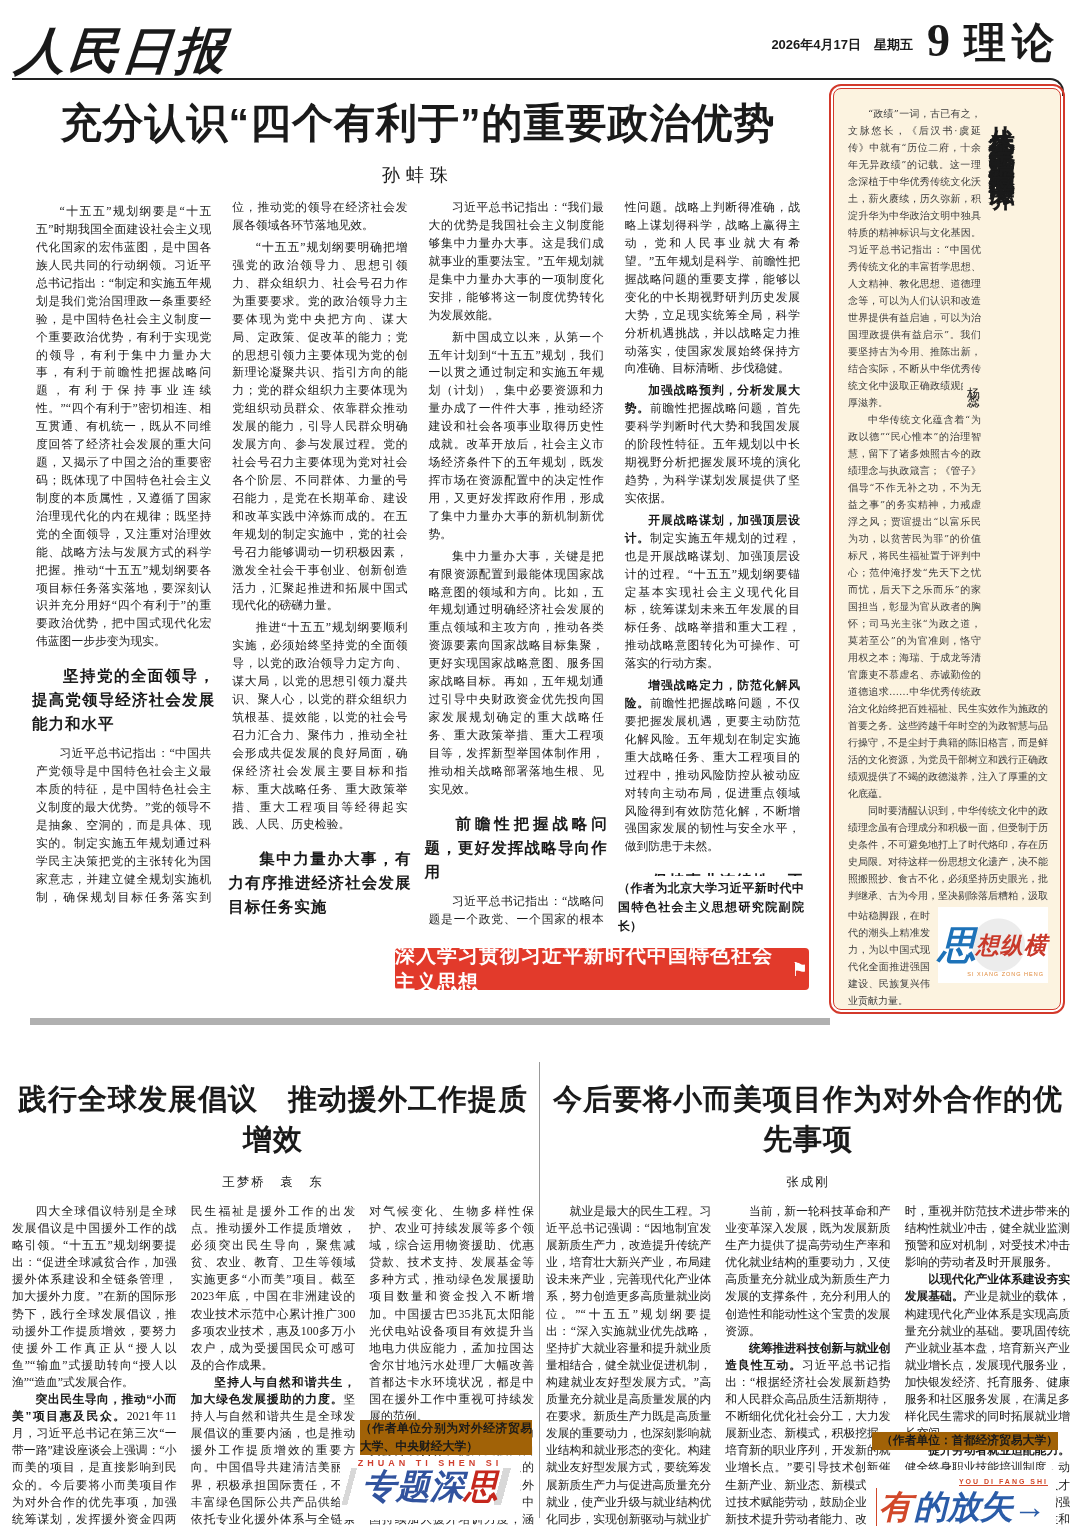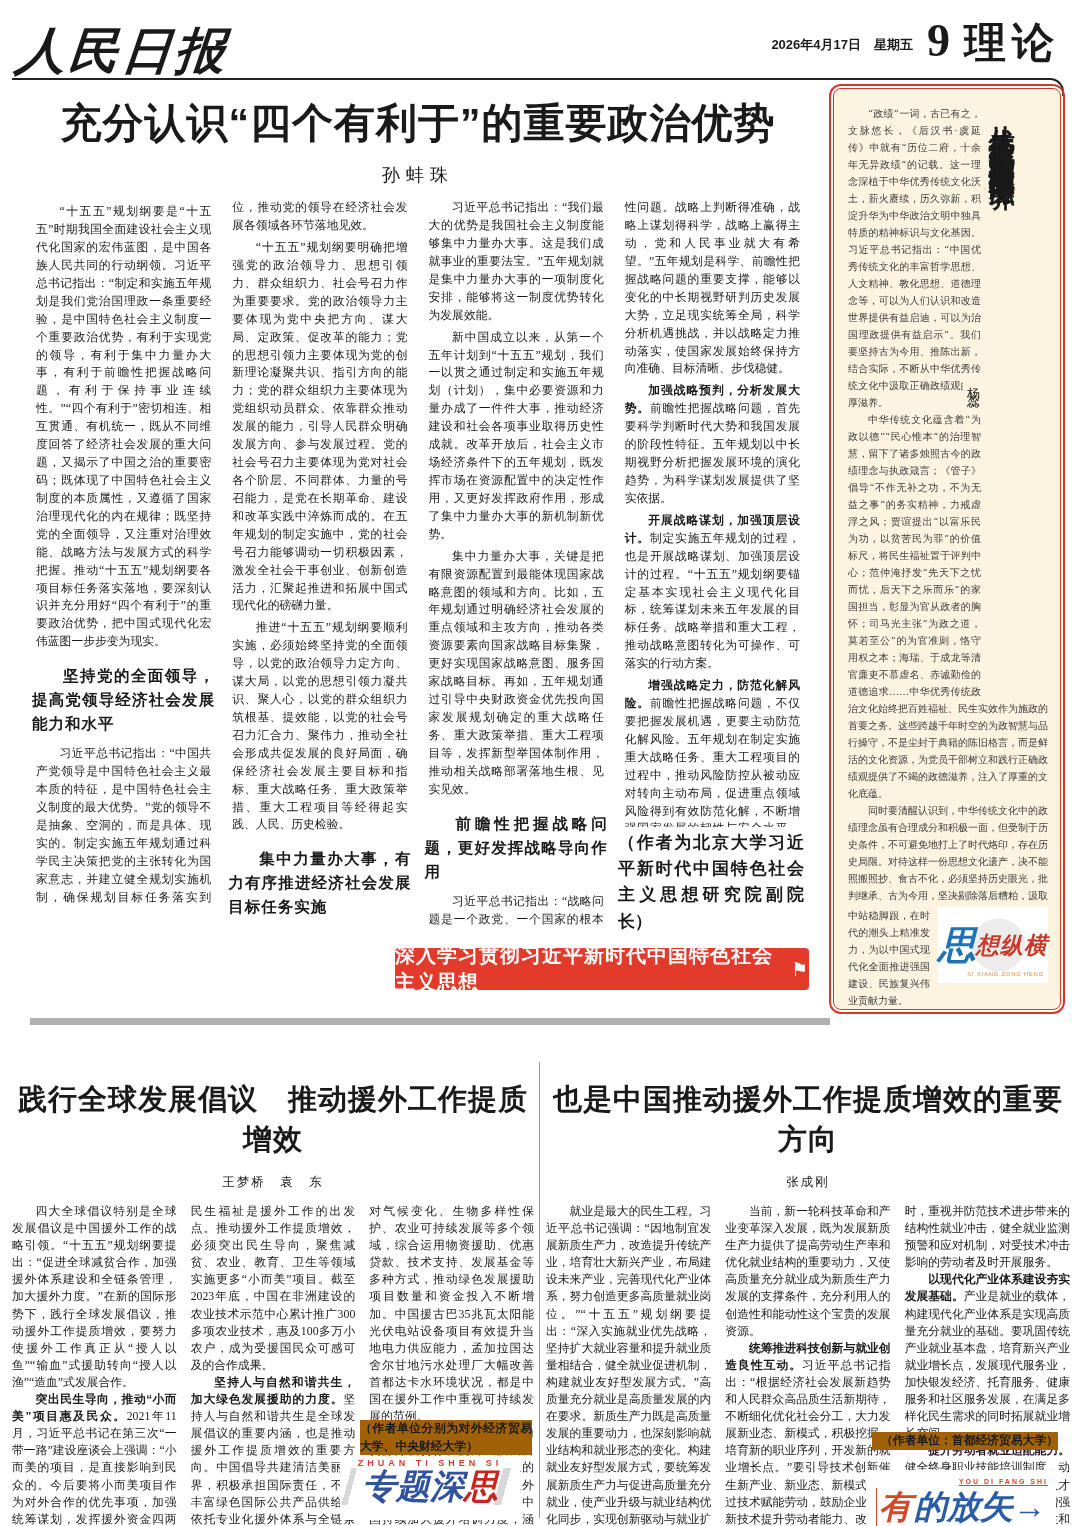--- a/index.html
+++ b/index.html
@@ -20,21 +20,21 @@
   .main-art{position:absolute;left:32px;top:100px;width:772px;}
   .main-art h1{margin:0;text-align:center;font-size:41px;font-weight:900;letter-spacing:1px;
                font-family:"Liberation Sans","DejaVu Sans",sans-serif;line-height:1.15;}
   .main-byline{text-align:center;font-size:18px;margin:16px 0 12px;letter-spacing:6px;}
   .art-body{height:736px;column-count:4;column-gap:13px;overflow:hidden;text-align:justify;
             font-size:11.8px;line-height:1.52;position:relative;}
   .art-body p{margin:4px;text-indent:2em;}
   .art-body p.h2{font-family:"Liberation Sans","DejaVu Sans",sans-serif;font-weight:700;font-size:15.5px;
                  line-height:1.55;margin:13px 0 9px;letter-spacing:1px;}
   .art-body b.lead{font-family:"Liberation Sans","DejaVu Sans",sans-serif;font-weight:700;}
-  .main-attr{position:absolute;right:0;bottom:0;width:186px;background:#fff;font-weight:700;font-size:17px;
+  .main-attr{position:absolute;right:0;bottom:0;width:186px;background:#fff;font-weight:700;font-size:12px;
              font-family:"Liberation Sans","DejaVu Sans",sans-serif;text-align:justify;line-height:1.55;padding-top:3px;}
 
   
   .banner{position:absolute;left:395px;top:948px;width:414px;height:42px;background:#e23a2b;border-radius:4px;
           display:flex;align-items:center;justify-content:center;color:#fff;font-weight:700;font-size:20px;
           letter-spacing:1px;font-family:"Liberation Sans","DejaVu Sans",sans-serif;}
   .banner .flag{font-size:19px;margin-left:8px;line-height:1;}
 
   
   .sidebar{position:absolute;left:833px;top:88px;width:228px;height:922px;background:#fcf3e0;
@@ -177,21 +177,21 @@
     <div class="bot-attr tl-attr">（作者单位分别为对外经济贸易大学、中央财经大学）</div>
     <div class="logo-ztss">
       <div class="py">ZHUAN TI SHEN SI</div>
       <div class="main">
         <span class="blue">专题深</span><span class="red">思</span>
       </div>
     </div>
   </div>
 
   <div class="bottom-art" id="bottom-right">
-    <h1>也是中国推动援外工作提质增效的重要方向</h1>
+    <h1>今后要将小而美项目作为对外合作的优先事项</h1>
     <div class="bot-byline">张成刚</div>
     <div class="bot-body">
 
     <p class="sec p"><b class="lead"></b><span>就业是最大的民生工程。习近平总书记强调：“因地制宜发展新质生产力，改造提升传统产业，培育壮大新兴产业，布局建设未来产业，完善现代化产业体系，努力创造更多高质量就业岗位。”“十五五”规划纲要提出：“深入实施就业优先战略，坚持扩大就业容量和提升就业质量相结合，健全就业促进机制，构建就业友好型发展方式。”高质量充分就业是高质量发展的内在要求。新质生产力既是高质量发展的重要动力，也深刻影响就业结构和就业形态的变化。构建就业友好型发展方式，要统筹发展新质生产力与促进高质量充分就业，使产业升级与就业结构优化同步，实现创新驱动与就业扩容的协调联动。</span></p>
         <p class="sec p"><b class="lead"></b><span>当前，新一轮科技革命和产业变革深入发展，既为发展新质生产力提供了提高劳动生产率和优化就业结构的重要动力，又使高质量充分就业成为新质生产力发展的支撑条件，充分利用人的创造性和能动性这个宝贵的发展资源。</span></p>
         <p class="sec p"><b class="lead">统筹推进科技创新与就业创造良性互动。</b><span>习近平总书记指出：“根据经济社会发展新趋势和人民群众高品质生活新期待，不断细化优化社会分工，大力发展新业态、新模式，积极挖掘、培育新的职业序列，开发新的就业增长点。”要引导技术创新催生新产业、新业态、新模式，通过技术赋能劳动，鼓励企业运用新技术提升劳动者能力、改善工作条件、提高劳动效率，推动技术创新更好服务于人的发展。同时，重视并防范技术进步带来的结构性就业冲击，健全就业监测预警和应对机制，对受技术冲击影响的劳动者及时开展服务。</span></p>
         <p class="sec p"><b class="lead">以现代化产业体系建设夯实发展基础。</b><span>产业是就业的载体，构建现代化产业体系是实现高质量充分就业的基础。要巩固传统产业就业基本盘，培育新兴产业就业增长点，发展现代服务业，加快银发经济、托育服务、健康服务和社区服务发展，在满足多样化民生需求的同时拓展就业增长空间。</span></p>
         <p class="sec p"><b class="lead">提升劳动者就业适配能力。</b><span>健全终身职业技能培训制度，动态调整教育供给结构，促进人才培养与产业需求精准对接，增强劳动者在就业市场中的适应性和竞争力，努力培养更多高素质人才，提升劳动者就业适配的能力。</span></p>
       </div>
     <div class="bot-attr tr-attr">（作者单位：首都经济贸易大学）</div>

